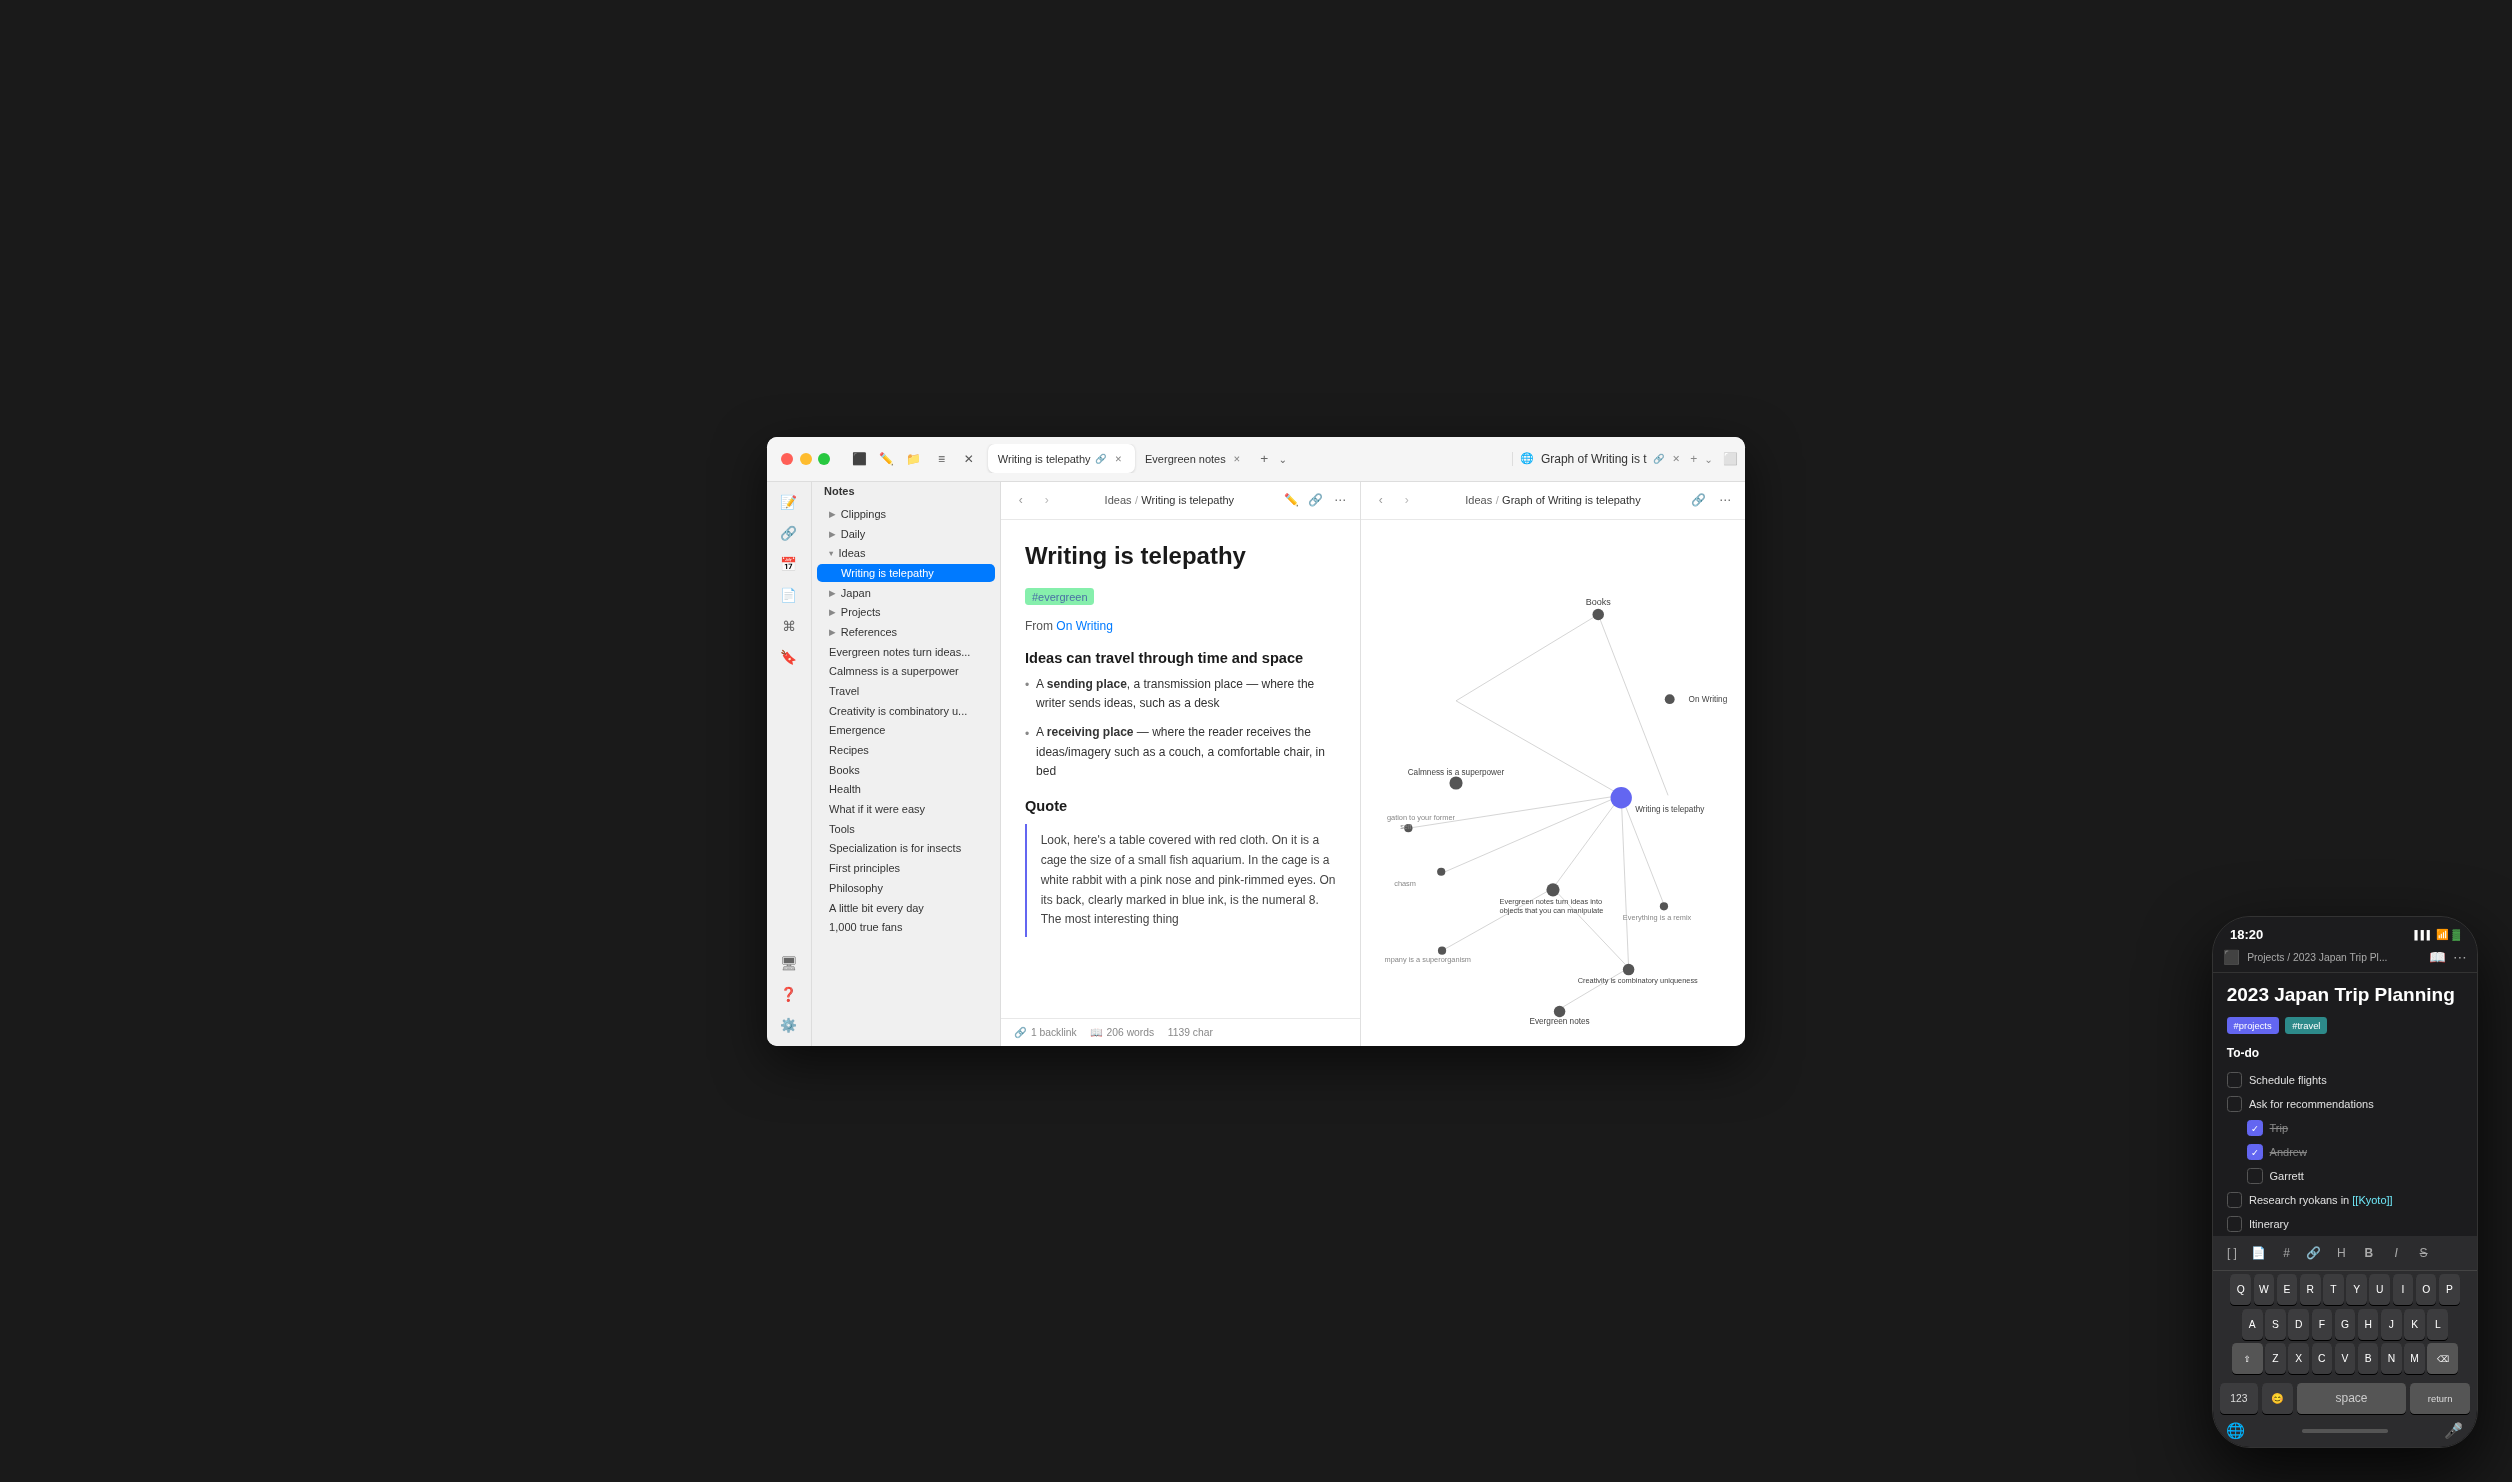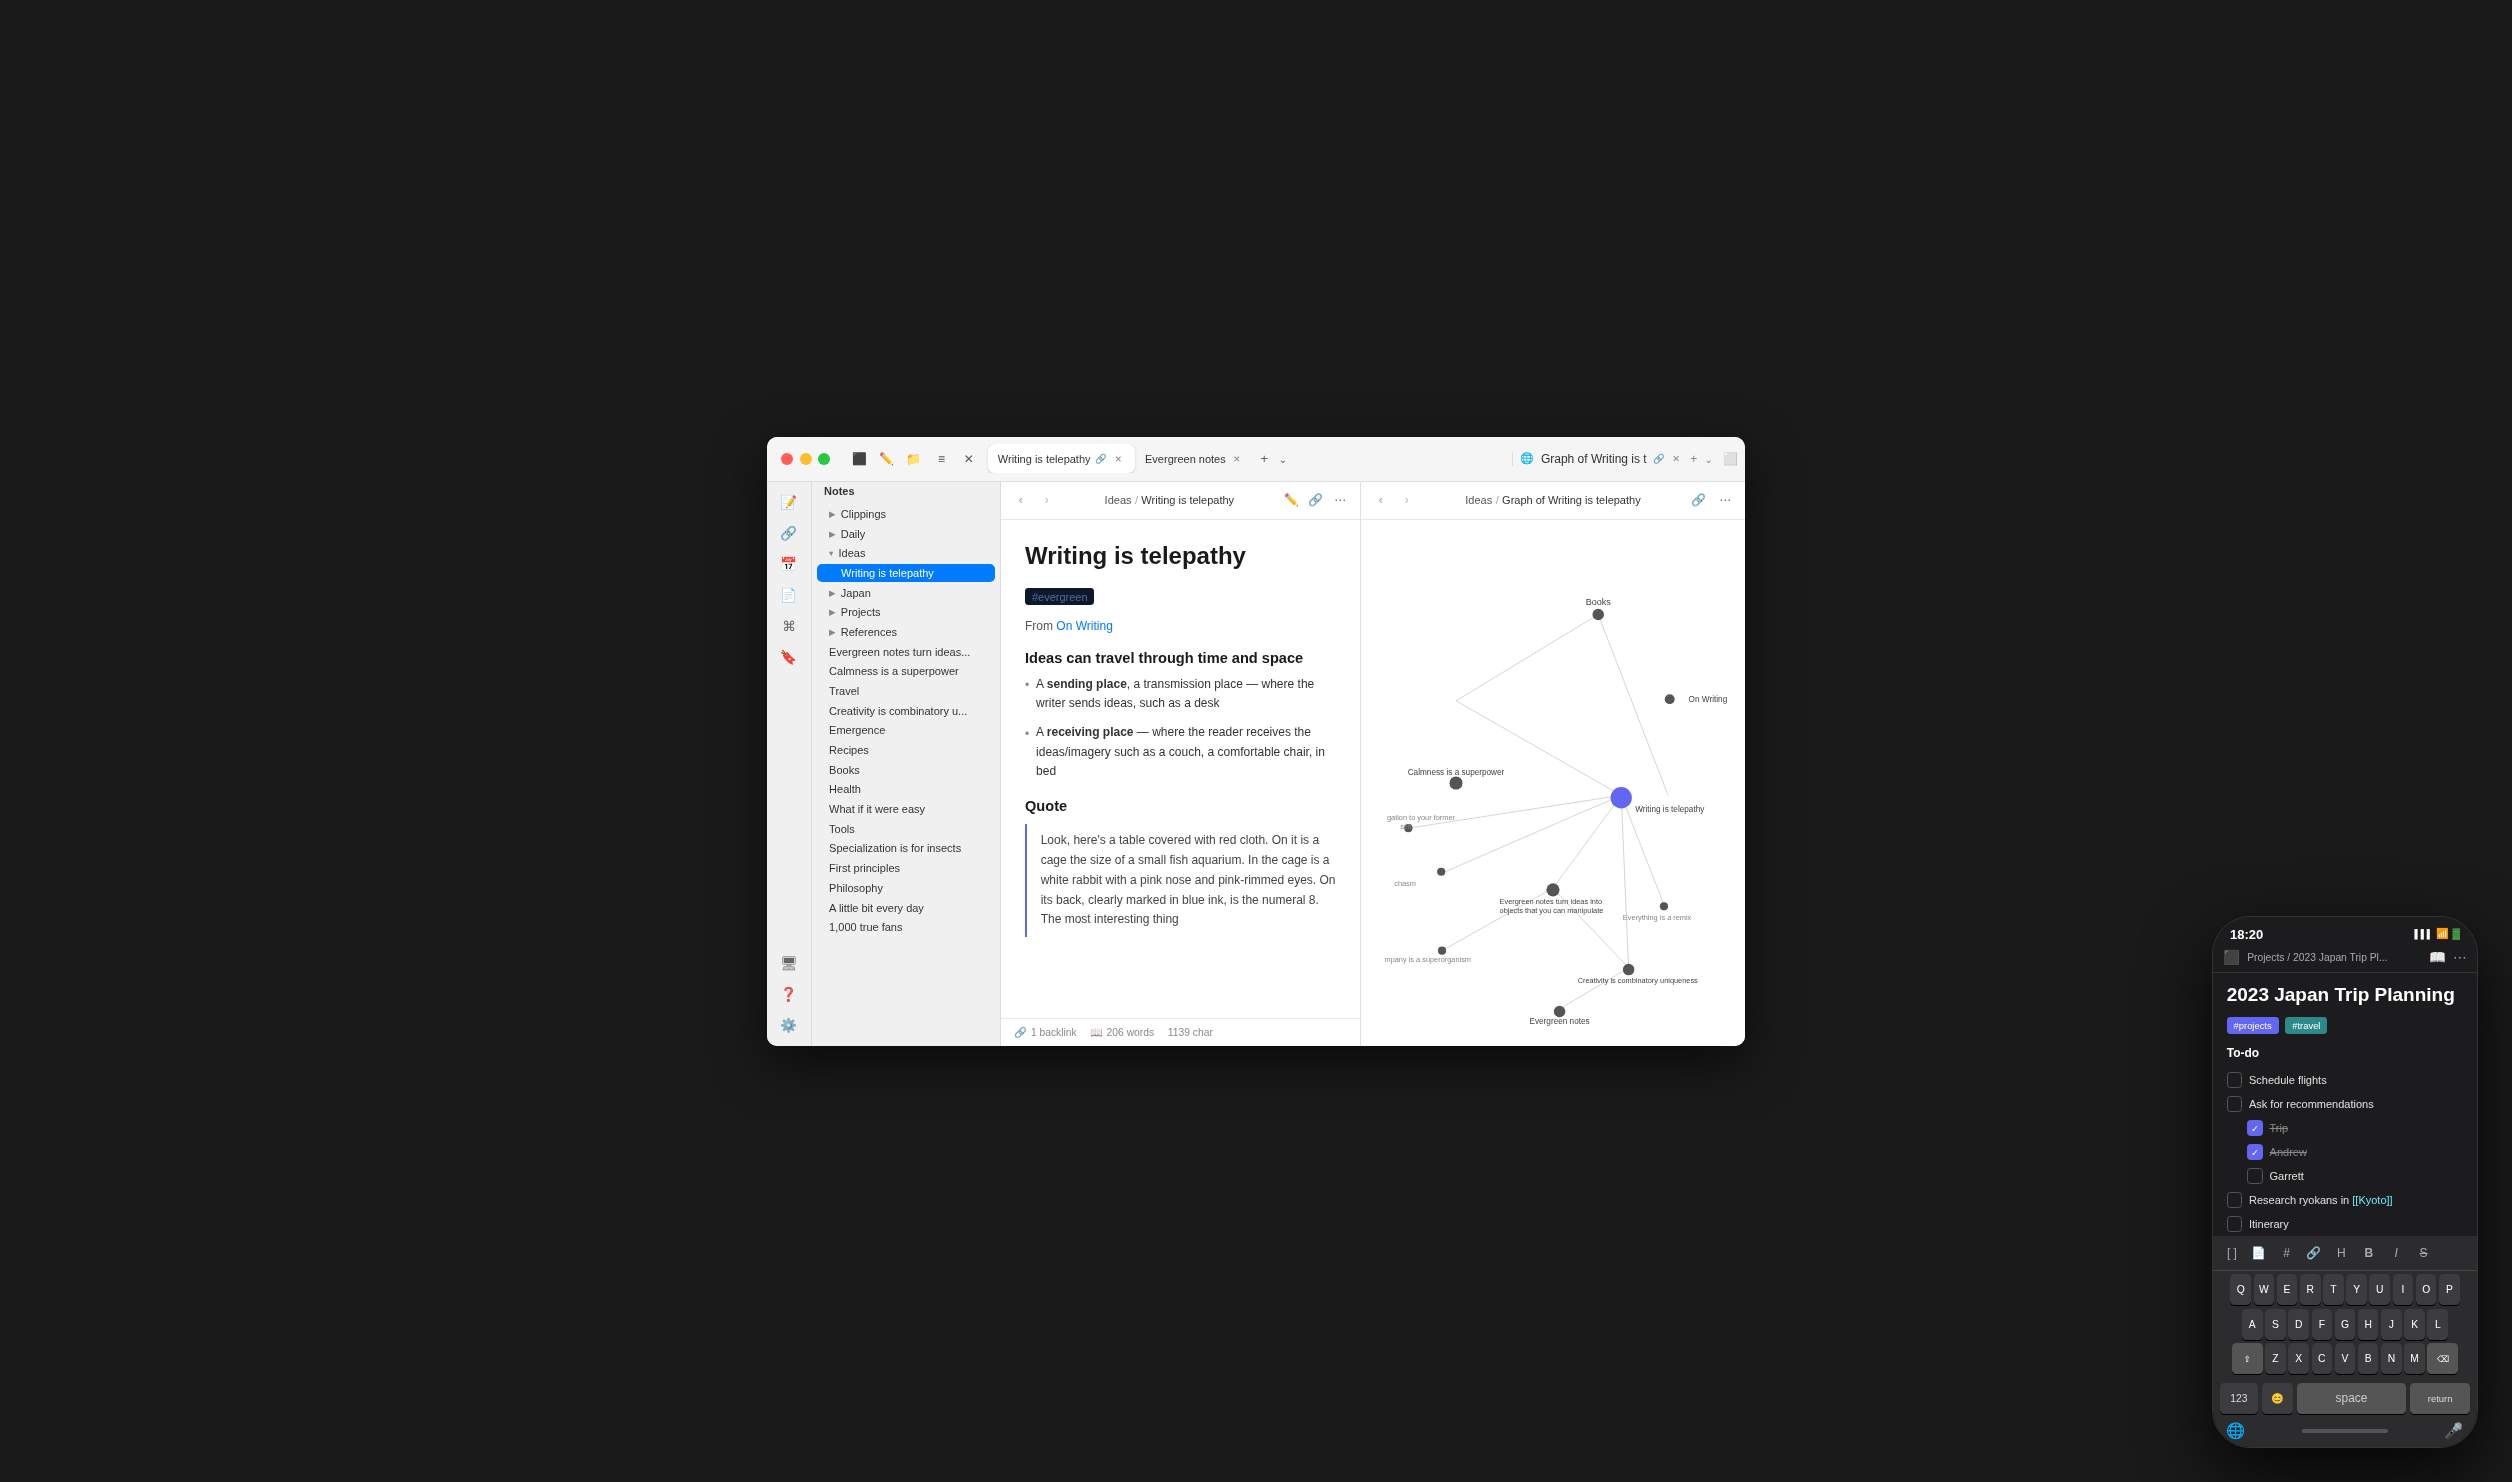--- a/index.html
+++ b/index.html
@@ -273,21 +273,21 @@
     .note-title {
       font-size: 24px;
       font-weight: 700;
       color: #1a1a1a;
       margin-bottom: 17px;
       line-height: 1.3;
     }
 
     .note-tag {
       display: inline-block;
-      background: #0f172a;
+      background: #86efac;
       color: #4a6fa5;
       font-size: 11px;
       padding: 2.6px 6.9px;
       border-radius: 3.4px;
       margin-bottom: 13.7px;
       text-align: center;
     }
 
     .note-from {
       font-size: 12px;
@@ -413,21 +413,21 @@
       left: 0;
       right: 0;
       bottom: 0;
       border-radius: 36px;
       overflow: hidden;
       background: #1c1c1e;
     }
 
     .phone-status-bar {
       display: flex;
-      align-items: flex-start;
+      align-items: center;
       justify-content: space-between;
       padding: 10.3px 17px 3.4px 17px;
       font-size: 12px;
       font-weight: 600;
       color: white;
       gap: 32px;
     }
 
     .phone-status-right {
       display: flex;

